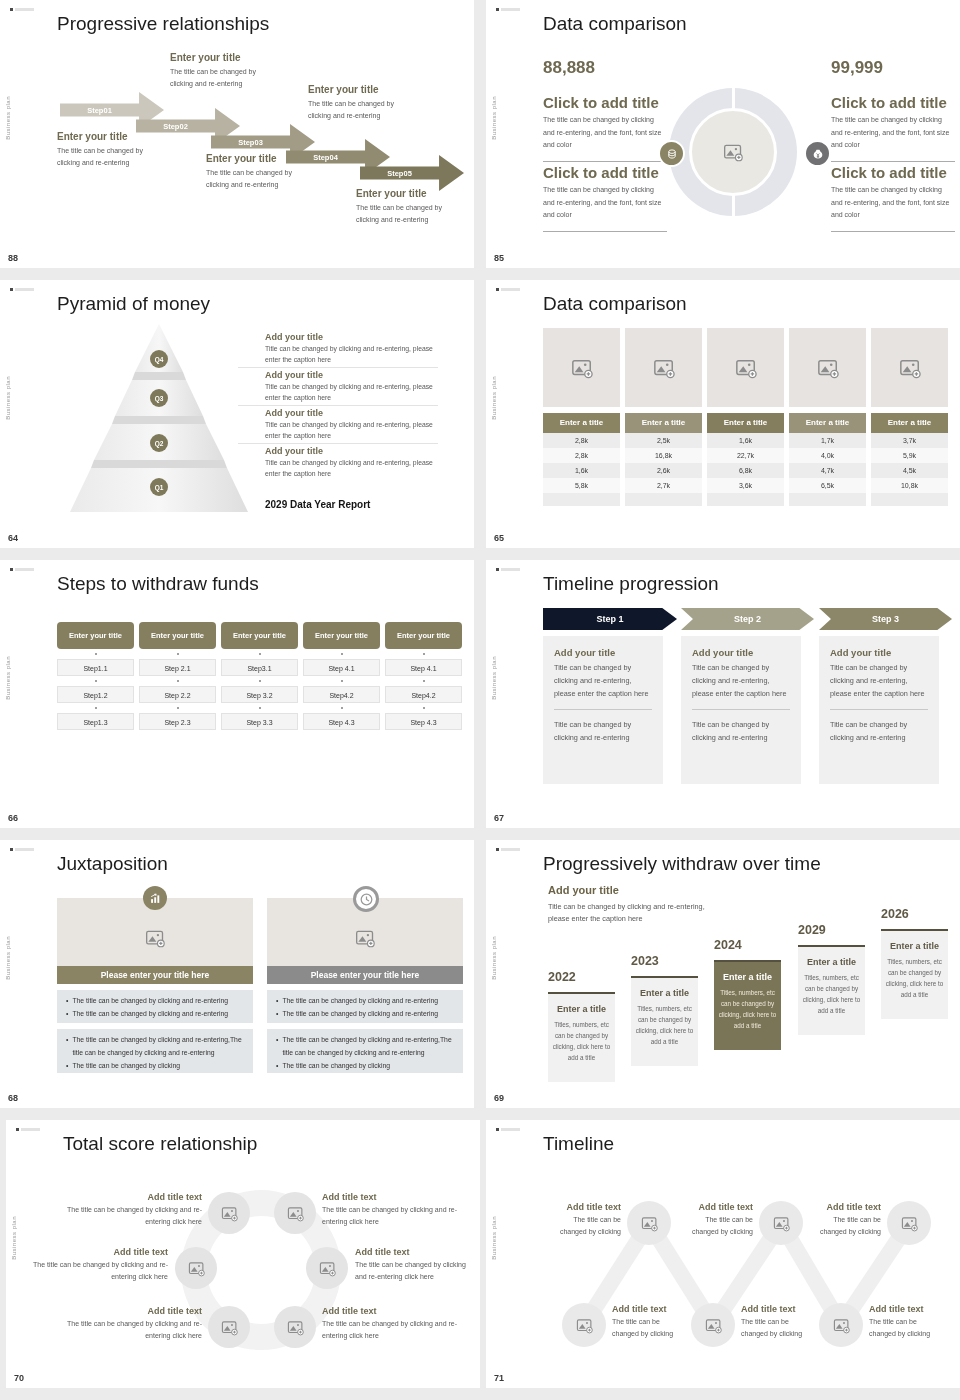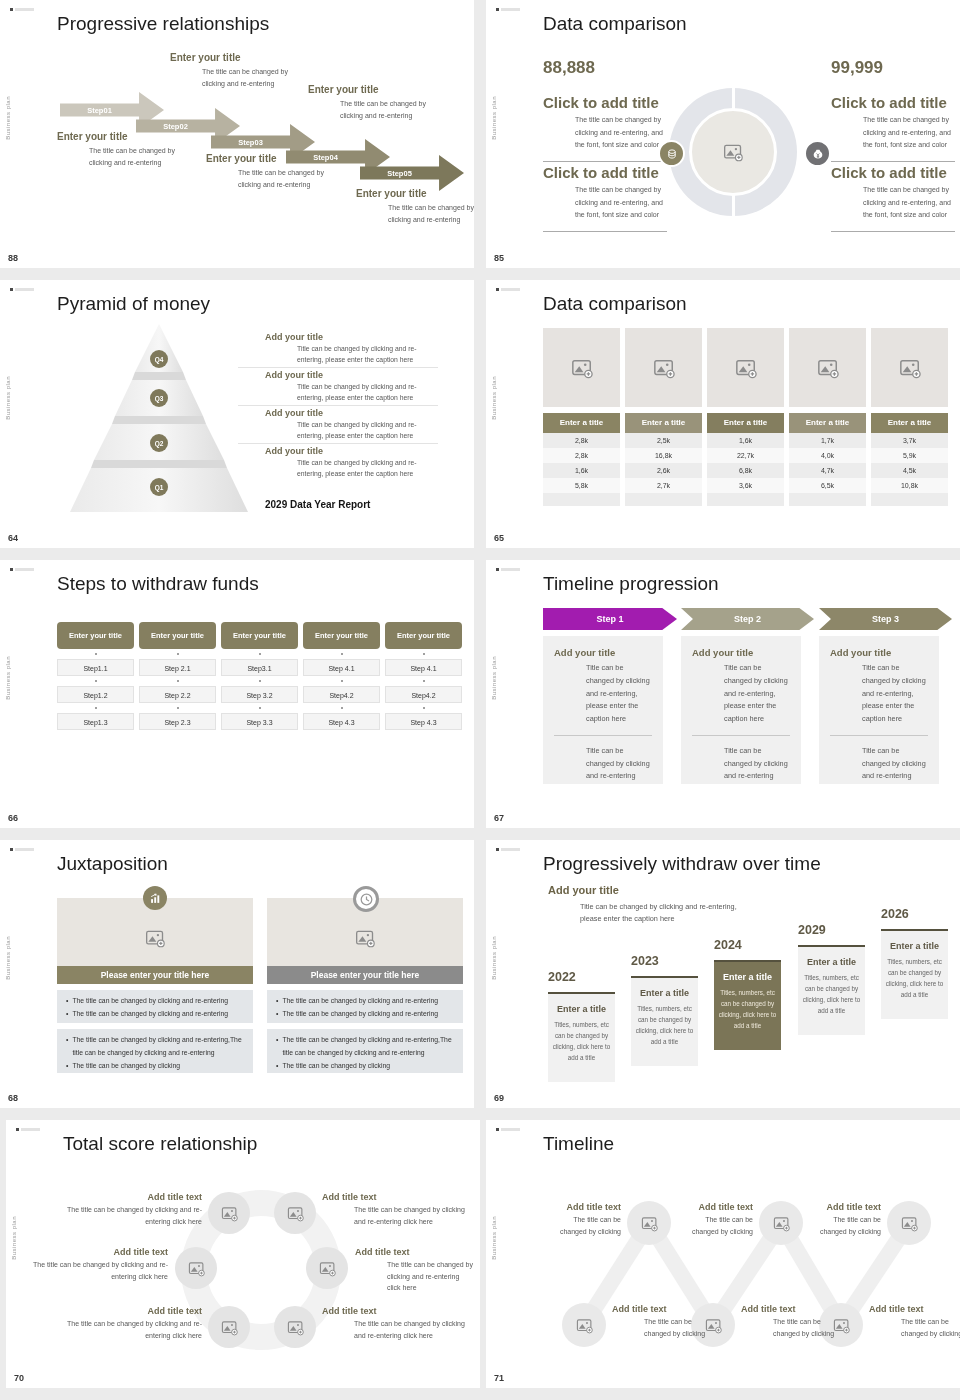--- a/index.html
+++ b/index.html
@@ -6,21 +6,21 @@
   .page{position:relative;width:960px;height:1400px;background:#ebebeb;font-family:"Liberation Sans",sans-serif;overflow:hidden;}
   .slide{position:absolute;width:474px;height:268px;background:#fff;overflow:hidden;}
   
   .logo{position:absolute;left:10px;top:8px;display:flex;align-items:center;gap:2px;}
   .logo-dot{width:3px;height:3px;background:#4a4a4a;}
   .logo-bar{width:19px;height:3px;background:#e2e2e2;}
   .vtext{position:absolute;left:5px;top:96px;writing-mode:vertical-rl;transform:rotate(180deg);font-size:6px;color:#9a9a9a;letter-spacing:.5px;}
   .pagenum{position:absolute;left:8px;bottom:5px;font-size:9px;font-weight:bold;color:#3a3a3a;}
   .stitle{position:absolute;left:57px;top:13px;font-size:19px;color:#1d1d1d;}
   .h-olive{font-weight:bold;color:#6e6950;}
-  .body-gray{color:#595959;margin-left:32px;}
+  .body-gray{color:#595959;}
   
   .s62-arrow{position:absolute;width:104px;height:36px;clip-path:polygon(0 32%,76% 32%,76% 0,100% 50%,76% 100%,76% 68%,0 68%);}
   .s62-arrow span{position:absolute;top:50%;transform:translateY(-50%);width:76%;text-align:center;font-size:7.5px;font-weight:bold;color:#fff;}
   .s62-block{position:absolute;width:115px;}
   .s62-block .hd{font-size:10px;margin-bottom:3px;}
   .s62-block .bd{font-size:7px;line-height:1.75;}
   
   .s63-num{position:absolute;font-size:17px;font-weight:bold;color:#6e6950;}
   .s63-block{position:absolute;width:124px;border-bottom:1px solid #ababab;padding-bottom:9px;}
   .s63-block .hd{font-size:15px;margin-bottom:3px;}
@@ -401,21 +401,21 @@
     <div class="pagenum">66</div>
   </div>
 
   <div class="slide" style="left:486px;top:560px">
     <div class="logo">
         <span class="logo-dot"></span>
         <span class="logo-bar"></span>
       </div>
     <div class="vtext">Business plan</div>
     <div class="stitle">Timeline progression</div>
-    <div class="s67-arrow arrow-first" style="left:57px;width:134px;background:#a21caf">Step 1</div>
+    <div class="s67-arrow arrow-first" style="left:57px;width:134px;background:#0f172a">Step 1</div>
     <div class="s67-arrow arrow-notch" style="left:195px;width:133px;background:#a5a28b">Step 2</div>
     <div class="s67-arrow arrow-notch" style="left:333px;width:133px;background:#8d8769">Step 3</div>
     <div class="s67-panel" style="left:57px">
       <div class="hd h-olive">Add your title</div>
       <div class="bd body-gray">Title can be changed by clicking and re-entering, please enter the caption here</div>
       <hr class="s67-div">
       <div class="bd body-gray">Title can be changed by clicking and re-entering</div>
     </div>
     <div class="s67-panel" style="left:195px">
       <div class="hd h-olive">Add your title</div>

